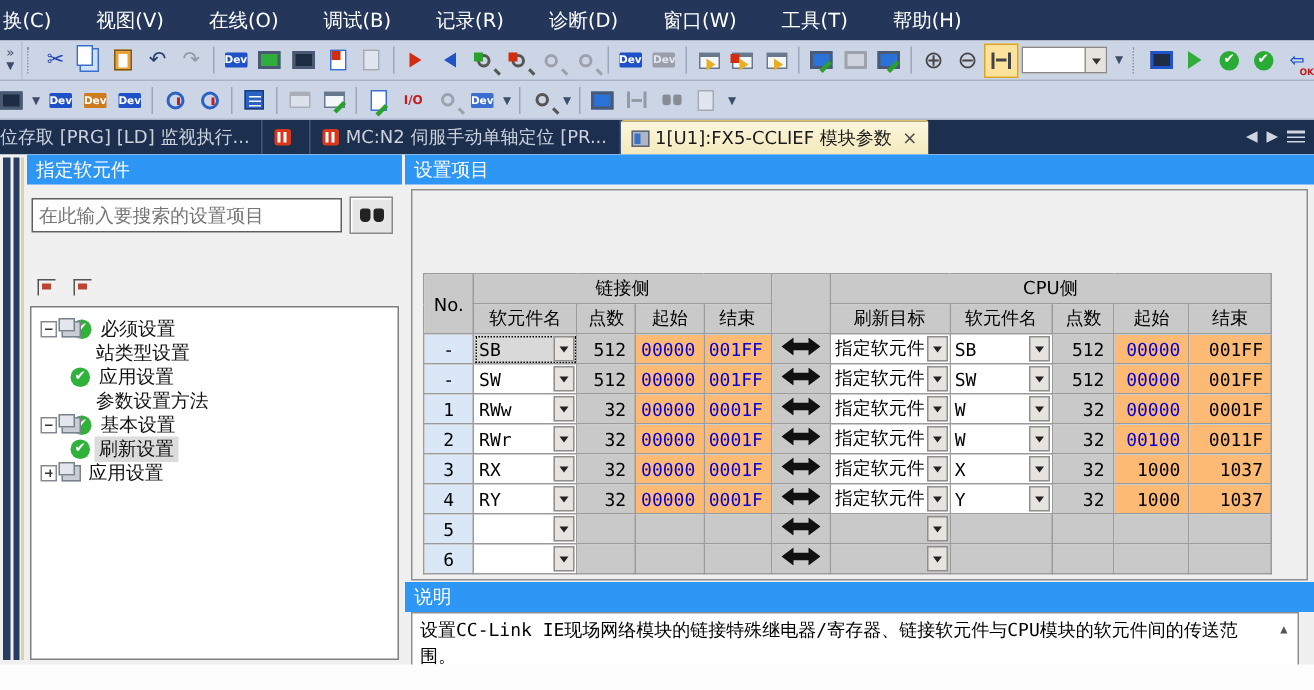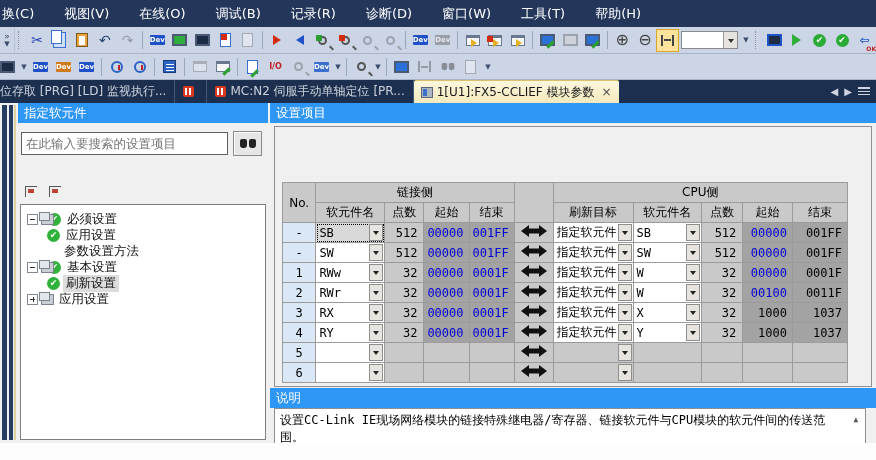--- a/index.html
+++ b/index.html
@@ -128,21 +128,21 @@
 
   table.grid { border-collapse:collapse; position:absolute; left:16px; top:75px; table-layout:fixed;
     font-family:"DejaVu Sans Mono", monospace; font-size:12px; background:#fff; }
   .grid th, .grid td { border:1px solid #9b9b9b; height:20px; padding:0 3px; overflow:hidden; white-space:nowrap; }
   .grid th { background:#c9c9c9; font-family:"DejaVu Sans",sans-serif; font-weight:normal; font-size:12px; }
   .gridclip { position:absolute; left:282px; top:178px; width:566px; height:208px; overflow:hidden; }
   td.no { background:#d9e7f6; text-align:center; }
   td.devc { background:#fff; position:relative; padding-right:16px; }
   td.devc.focus { background:#d9d9d9; outline:1px dotted #000; outline-offset:-2px; }
   td.pts { background:#c9c9c9; text-align:right; padding-right:6px; }
-  td.numw { background:#a3a3a3; text-align:right; padding-right:5px; }
+  td.numw { background:#fdba74; text-align:right; padding-right:5px; }
   td.gray { background:#c9c9c9; }
   td.arrowc { background:#c9c9c9; text-align:center; padding:0; }
   td.target { background:#fff; position:relative; padding-right:16px; }
   td.target.gray { background:#c9c9c9; }
   .bt { color:#0000d8; }
   .celldd { position:absolute; right:1px; top:1px; bottom:1px; width:14px; background:#e7e4df;
     border:1px solid #8e8e8e; display:flex; align-items:center; justify-content:center; }
   .celldd::after { content:""; width:0; height:0; border:3px solid transparent; border-top:4px solid #222; margin-top:4px; }
   .tspan { display:block; overflow:hidden; white-space:nowrap; }
 
@@ -426,20 +426,23 @@
         <div class="ttbtn">
             <span class="minitree"></span>
           </div>
       </div>
       <div class="treebox">
         <div class="titem ind0">
           <span class="expbox"></span>
           <span class="fold"></span>
           <span class="chk onfold">✔</span>
           <span class="lbl">必须设置</span>
+        </div>
+        <div class="titem ind1">
+          <span class="lbl">站类型设置</span>
         </div>
         <div class="titem ind1c">
           <span class="chk">✔</span>
           <span class="lbl">应用设置</span>
         </div>
         <div class="titem ind1">
           <span class="lbl">参数设置方法</span>
         </div>
         <div class="titem ind0">
           <span class="expbox"></span>

